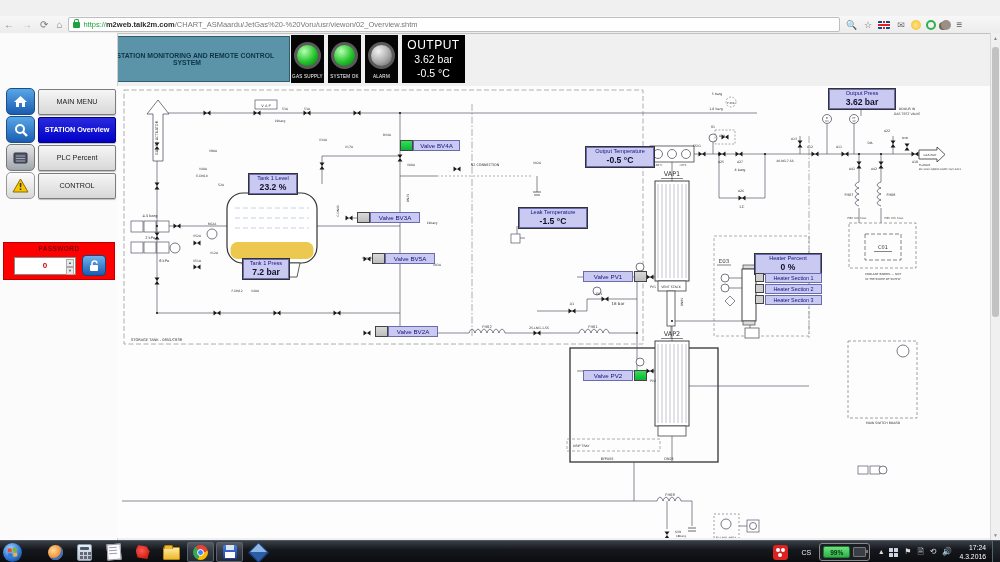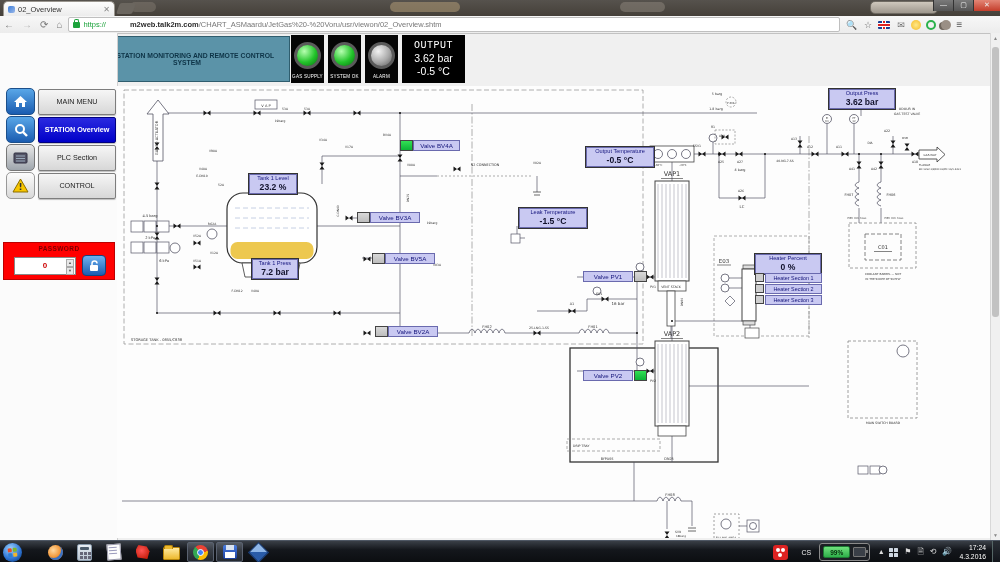--- a/index.html
+++ b/index.html
@@ -15,21 +15,21 @@
   .winctl{position:absolute;top:0;right:0;height:11px;display:flex;}
   .wbtn{width:19px;height:11px;font-size:7px;color:#eee;text-align:center;line-height:10px;background:linear-gradient(#7a7a7a,#555);border-left:1px solid #333;}
   .wbtn.close{background:linear-gradient(#e38676,#c43d2b);width:26px;}
   .searchpill{position:absolute;top:1px;right:62px;width:66px;height:11px;border-radius:5px;background:linear-gradient(#cfc8bd,#9d968c);border:1px solid #6f6a62;}
   .toolbar{position:absolute;left:0;top:16px;width:1000px;height:17px;background:linear-gradient(#f7f7f7,#ececec);border-bottom:1px solid #c2c2c2;display:flex;align-items:center;}
   .navic{font-size:10px;color:#777;margin:0 4px;line-height:15px;}
   .urlbar{height:13px;flex:1;max-width:762px;background:#fff;border:1px solid #bfbfbf;border-radius:2px;display:flex;align-items:center;padding:0 4px;margin-left:2px;overflow:hidden;white-space:nowrap;}
   .lock{width:7px;height:6px;background:#1da33c;border-radius:1px;position:relative;margin-right:3px;flex:none;}
   .lock:before{content:"";position:absolute;left:1px;top:-3px;width:3px;height:3px;border:1px solid #1da33c;border-bottom:none;border-radius:2px 2px 0 0;}
   .urlbar .scheme{font-size:7.5px;color:#1da33c;}
-  .urlbar .host{font-size:7.5px;color:#2b2b2b;font-weight:bold;margin-left:24px;}
+  .urlbar .host{font-size:7.5px;color:#2b2b2b;font-weight:bold;}
   .urlbar .path{font-size:7.5px;color:#777;}
   .tbicons{display:flex;align-items:center;margin-left:6px;margin-right:4px;gap:5px;}
   .ticon{width:11px;height:11px;display:flex;align-items:center;justify-content:center;font-size:9px;color:#666;}
   .flaguk{width:12px;height:8px;background:#1b3f94;position:relative;overflow:hidden;border-radius:1px;}
   .flaguk:before{content:"";position:absolute;left:5px;top:0;width:2px;height:8px;background:#d22;box-shadow:0 0 0 1px #fff;}
   .flaguk:after{content:"";position:absolute;left:0;top:3px;width:12px;height:2px;background:#d22;box-shadow:0 0 0 1px #fff;}
   .sun{width:10px;height:10px;border-radius:50%;background:radial-gradient(#ffe98a,#f5b921);}
   .greeno{width:10px;height:10px;border-radius:50%;border:2.5px solid #2bb24c;box-sizing:border-box;}
   .stack{width:10px;height:10px;border-radius:50%;background:#9a8f85;box-shadow:-3px 1px 0 -1px #6e655c;}
   .menu3{font-size:10px;color:#555;font-weight:bold;}
@@ -39,21 +39,21 @@
   .logo .brand{position:absolute;left:18px;top:6px;font-size:24px;font-style:italic;font-weight:bold;color:#c11;text-shadow:1px 1px 0 #811;}
   .logo .l2{position:absolute;right:6px;bottom:7px;font-size:6px;font-style:italic;color:#c22;font-weight:bold;}
   .logo .swoosh{position:absolute;left:4px;bottom:10px;width:66px;height:10px;border-bottom:2.5px solid #c11;border-radius:0 0 60%/0 0 100% 20%;transform:rotate(-4deg);}
   .titlebox{position:absolute;left:84px;top:36px;width:206px;height:46px;background:#5b93a8;border:1px solid #2f5d6e;display:flex;align-items:center;justify-content:center;text-align:center;font-size:6.8px;font-weight:bold;color:#0d3346;padding:0 10px;box-sizing:border-box;}
   .lamptile{position:absolute;top:35px;width:33px;height:48px;background:#050505;display:flex;flex-direction:column;align-items:center;}
   .lamp{width:21px;height:21px;border-radius:50%;margin-top:7px;border:3px solid #5a5a5a;box-sizing:content-box;}
   .lamp.on{background:radial-gradient(circle at 35% 30%,#b6ffb0,#22c32a 55%,#0a6d12);}
   .lamp.off{background:radial-gradient(circle at 35% 30%,#f2f2f2,#a9a9a9 55%,#585858);}
   .lamplabel{margin-top:5px;font-size:4.6px;color:#fff;letter-spacing:.2px;}
   .outtile{position:absolute;left:402px;top:35px;width:63px;height:48px;background:#000;color:#fff;display:flex;flex-direction:column;align-items:center;justify-content:center;line-height:1.25;}
-  .outtile .t{font-size:10px;letter-spacing:.5px;font-family:Liberation Mono, monospace;}
+  .outtile .t{font-size:12px;letter-spacing:.5px;}
   .outtile .p,.outtile .c{font-size:10.5px;}
   
   .sidebar{position:absolute;left:0;top:33px;width:117px;height:507px;background:#fbfbfb;border-right:1px solid #cfcfcf;}
   .mrow{position:absolute;left:6px;display:flex;align-items:center;}
   .mtile{width:27px;height:25px;border-radius:5px;border:1px solid #1c4f8a;background:linear-gradient(#59a7e8,#1b5cb0);display:flex;align-items:center;justify-content:center;flex:none;}
   .mtile.gray{background:linear-gradient(#e8e8e8,#9fa6ad);border-color:#777;}
   .mtile.warn{background:linear-gradient(#fdfdfd,#d8d8d8);border-color:#999;}
   .mbtn{margin-left:3px;width:76px;height:24px;background:linear-gradient(#f6f6f6,#d7d7d7);border:1px solid #7d7d7d;border-radius:2px;font-size:7.2px;color:#222;display:flex;align-items:center;justify-content:center;box-shadow:0 1px 1px rgba(0,0,0,.25);}
   .mbtn.sel{background:linear-gradient(#2a2ae0,#0000c8);color:#fff;font-weight:bold;border-color:#000080;}
   .pwpanel{position:absolute;left:3px;top:209px;width:110px;height:36px;background:#f00;border:1px solid #b00;}
@@ -114,37 +114,20 @@
   .ic-floppy:before{content:"";position:absolute;left:3px;top:0;width:8px;height:5px;background:#d8e2f0;}
   .ic-floppy:after{content:"";position:absolute;left:2px;bottom:1px;width:10px;height:6px;background:#fff;}
   .ic-cube{width:13px;height:13px;background:linear-gradient(135deg,#8fb7e8 50%,#2a5ca8 50%);transform:rotate(45deg);border:1px solid #1a3f7a;}
   svg text{font-family:"DejaVu Sans",sans-serif;fill:#333;}
 </style>
 </head>
 <body>
 
 <div class="screen">
 
-  <div class="tabstrip">
-    <div class="blob" style="left:390px;width:70px;background:#b09a76;"></div>
-    <div class="blob" style="left:620px;width:45px;"></div>
-    <div class="blob" style="left:130px;width:26px;background:#7d776e;"></div>
-    <div class="tab">
-      <span class="favicon"></span>
-      <span class="tabtitle">02_Overview</span>
-      <span class="tabclose">✕</span>
-    </div>
-    <div class="newtab"></div>
-    <div class="searchpill"></div>
-    <div class="winctl">
-      <div class="wbtn">—</div>
-      <div class="wbtn">▢</div>
-      <div class="wbtn close">✕</div>
-    </div>
-  </div>
 
   <div class="toolbar">
     <span class="navic">←</span>
     <span class="navic" style="color:#b5b5b5;">→</span>
     <span class="navic">⟳</span>
     <span class="navic">⌂</span>
     <div class="urlbar">
       <span class="lock"></span>
       <span class="scheme">https://</span>
         <span class="host">m2web.talk2m.com</span>
@@ -208,21 +191,21 @@
     </div>
     <div class="mrow" style="top:111px;">
       <div class="mtile gray">
         <svg width="15" height="12">
             <rect x="1" y="1" width="13" height="10" rx="1" fill="#556" stroke="#334"></rect>
             <line x1="3" y1="4" x2="12" y2="4" stroke="#9ab"></line>
             <line x1="3" y1="6.5" x2="12" y2="6.5" stroke="#9ab"></line>
             <line x1="3" y1="9" x2="12" y2="9" stroke="#9ab"></line>
           </svg>
       </div>
-      <div class="mbtn">PLC Section</div>
+      <div class="mbtn">PLC Percent</div>
     </div>
     <div class="mrow" style="top:139px;">
       <div class="mtile warn">
         <svg width="17" height="15">
             <path d="M8.5 1 L16 14 H1 Z" fill="#f7c600" stroke="#8a6d00"></path>
             <text x="8.5" y="12" text-anchor="middle" font-size="9" font-weight="bold" fill="#222">!</text>
           </svg>
       </div>
       <div class="mbtn">CONTROL</div>
     </div>
@@ -511,21 +494,21 @@
           <text x="541" y="80" font-size="2.6" text-anchor="middle">+60°C</text>
           <text x="566" y="80" font-size="2.6" text-anchor="middle">-20°C</text>
         </g>
     </svg>
 
     
     <div class="lav" style="left:132px;top:88px;width:46px;height:18px;">
       <span class="l">Tank 1 Level</span>
       <span class="v">23.2 %</span>
     </div>
-    <div class="lav" style="left:135px;top:173px;width:44px;height:18px;align-items:center;">
+    <div class="lav" style="left:126px;top:173px;width:44px;height:18px;align-items:center;">
       <span class="l">Tank 1 Press</span>
       <span class="v">7.2 bar</span>
     </div>
     <div class="lav" style="left:384px;top:122px;width:66px;height:18px;margin-left:18px;">
       <span class="l">Leak Temperature</span>
       <span class="v">-1.5 °C</span>
     </div>
     <div class="lav" style="left:469px;top:61px;width:66px;height:18px;">
       <span class="l">Output Temperature</span>
       <span class="v">-0.5 °C</span>

